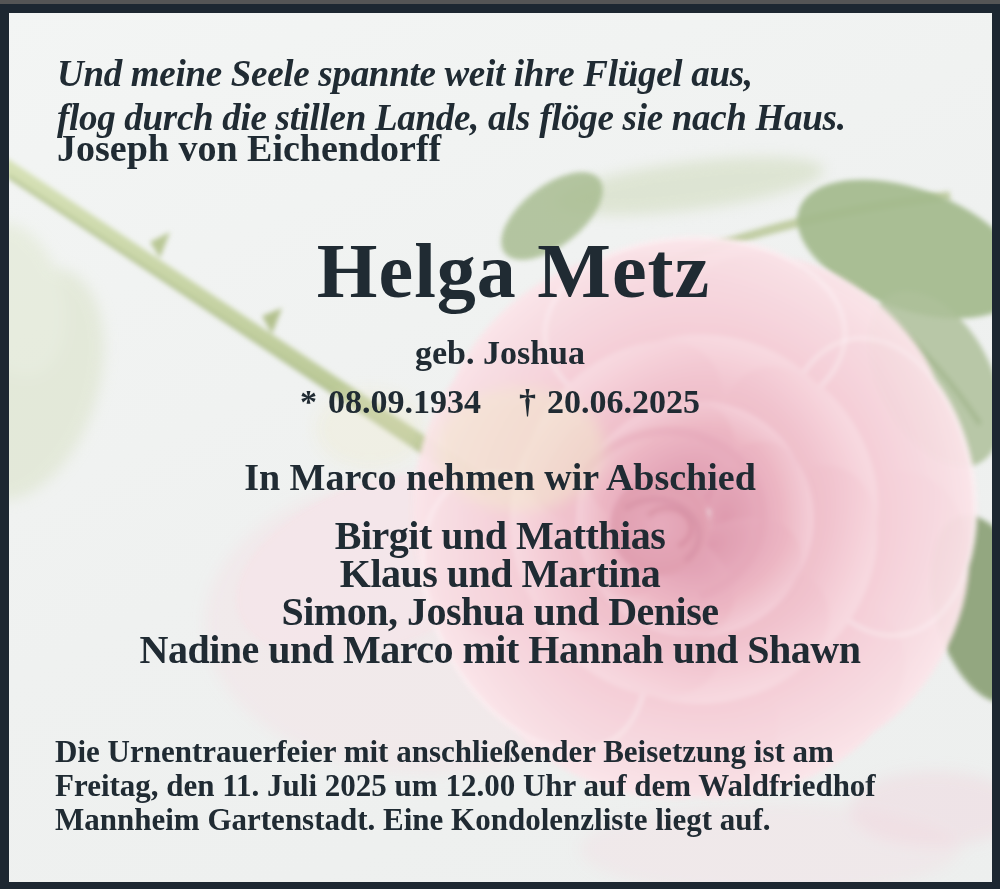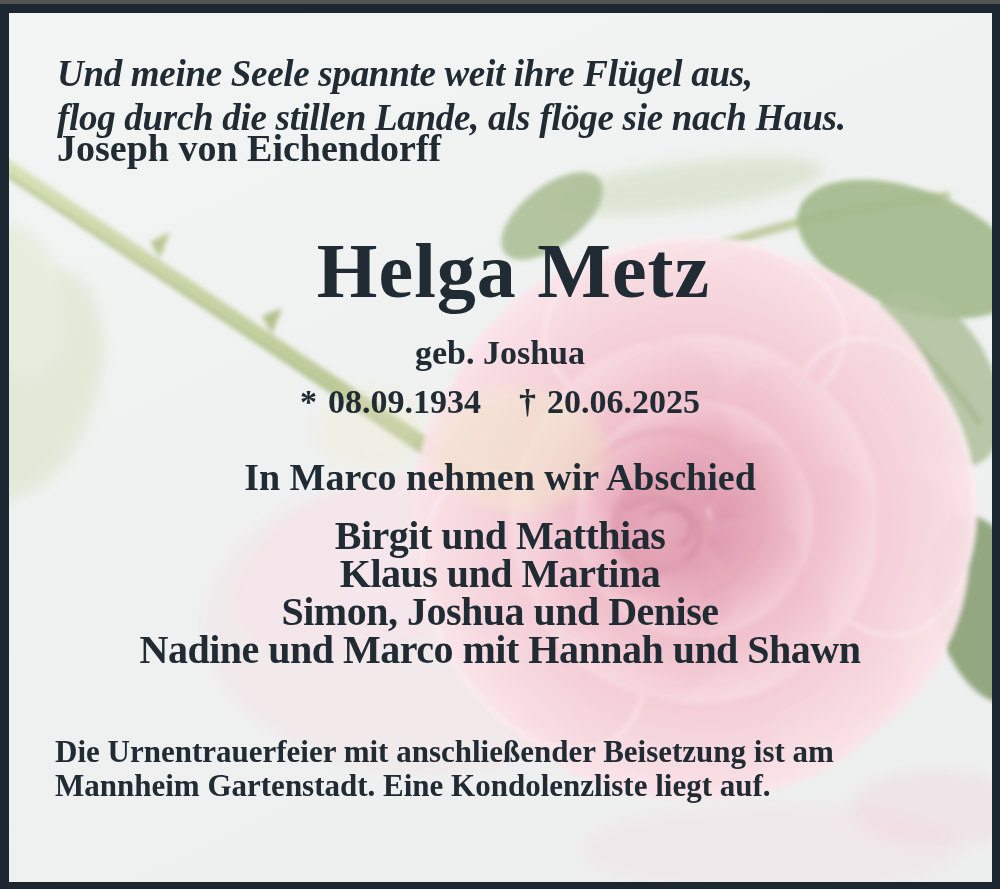--- a/index.html
+++ b/index.html
@@ -182,17 +182,18 @@
 
   <div class="txt centered mourners">
       <div class="line">Birgit und Matthias</div>
       <div class="line">Klaus und Martina</div>
       <div class="line">Simon, Joshua und Denise</div>
       <div class="line">Nadine und Marco mit Hannah und Shawn</div>
     </div>
 
   <div class="txt funeral">
       <div class="line">Die Urnentrauerfeier mit anschließender Beisetzung ist am</div>
+      <div class="line">Freitag, den 11. Juli 2025 um 12.00 Uhr auf dem Waldfriedhof</div>
       <div class="line">Mannheim Gartenstadt. Eine Kondolenzliste liegt auf.</div>
     </div>
 
   <div class="frame"></div>
 </div>
 
 </body></html>

